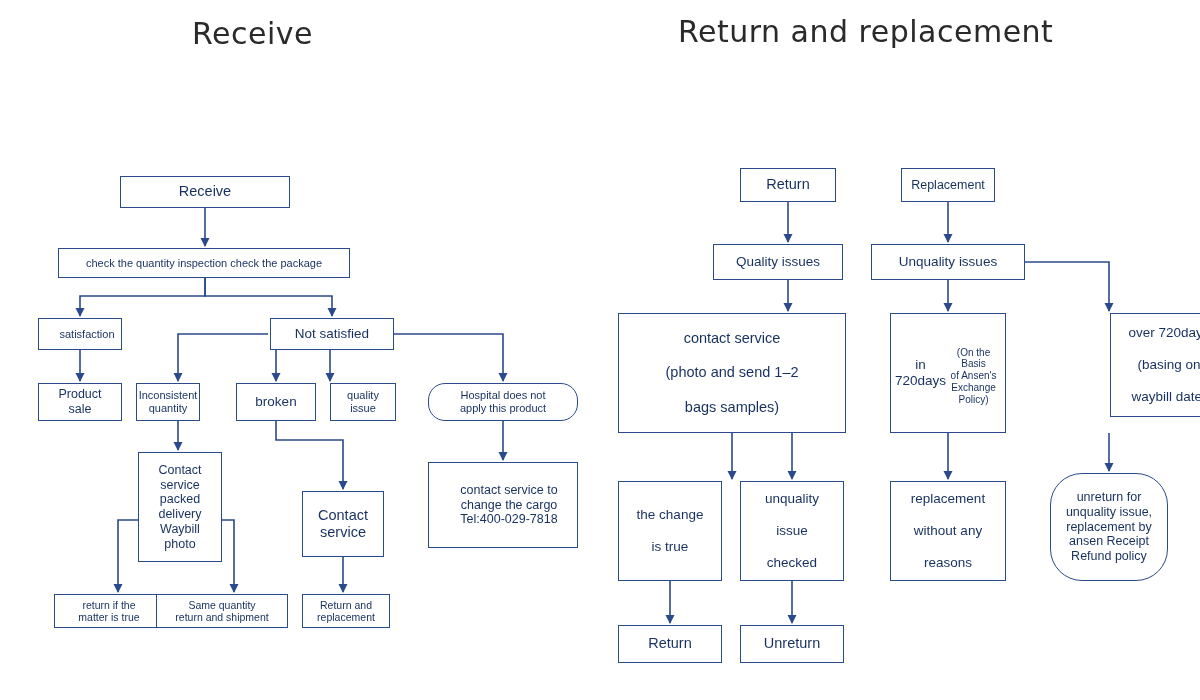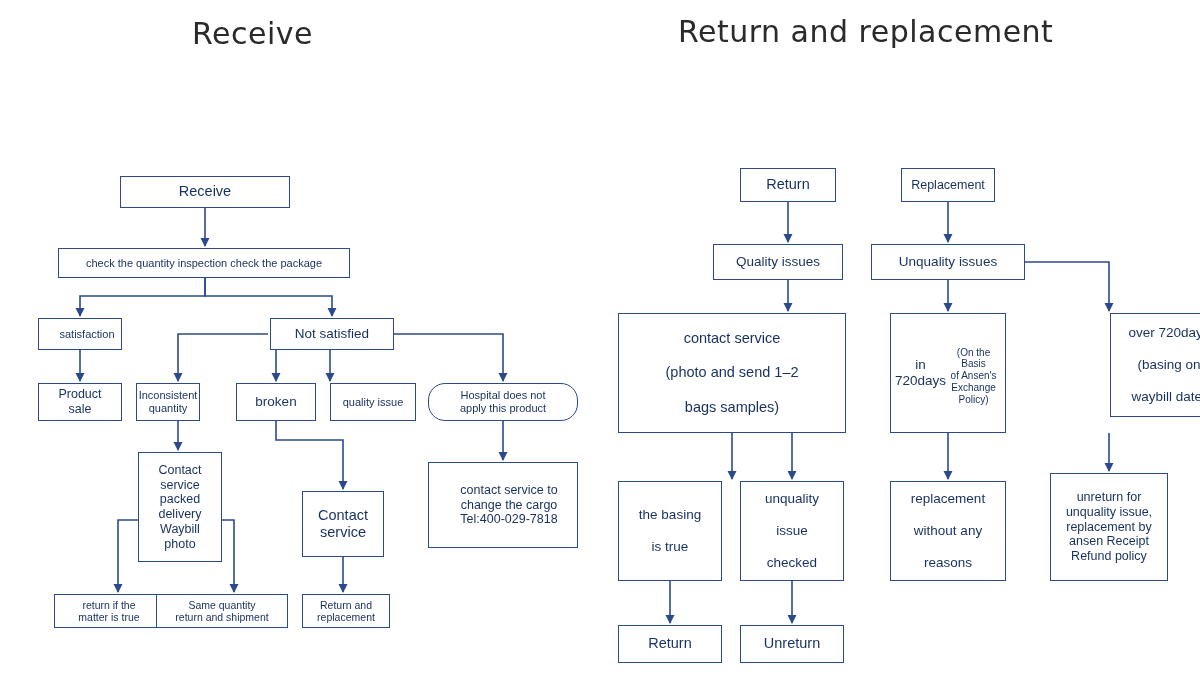--- a/index.html
+++ b/index.html
@@ -120,21 +120,21 @@
   <div id="nodes-layer">
       <div class="node fs14" style="left: 120px; top: 176px; width: 170px; height: 32px;">Receive</div>
       <div class="node fs11" style="left: 58px; top: 248px; width: 292px; height: 30px;">check the quantity inspection check the package</div>
       <div class="node fs11" style="left: 38px; top: 318px; width: 84px; height: 32px; padding-left: 18px;">satisfaction</div>
       <div class="node fs13" style="left: 270px; top: 318px; width: 124px; height: 32px;">Not satisfied</div>
       <div class="node fs12" style="left: 38px; top: 383px; width: 84px; height: 38px;">Product
 sale</div>
       <div class="node fs11" style="left: 136px; top: 383px; width: 64px; height: 38px;">Inconsistent
 quantity</div>
       <div class="node fs13" style="left: 236px; top: 383px; width: 80px; height: 38px;">broken</div>
-      <div class="node fs11" style="left: 330px; top: 383px; width: 86px; height: 38px;">quality issue</div>
+      <div class="node fs11" style="left: 330px; top: 383px; width: 66px; height: 38px;">quality issue</div>
       <div class="node fs11" style="left: 428px; top: 383px; width: 150px; height: 38px; border-radius: 17px;">Hospital does not
 apply this product</div>
       <div class="node fs12" style="left: 138px; top: 452px; width: 84px; height: 110px;">Contact
 service
 packed
 delivery
 Waybill
 photo</div>
       <div class="node fs14" style="left: 302px; top: 491px; width: 82px; height: 66px;">Contact
 service</div>
@@ -157,34 +157,34 @@
 
 bags samples)</div>
       <div class="node fs13" style="left: 890px; top: 313px; width: 116px; height: 120px;"><div style="display: flex; flex-direction: row; align-items: center;"><div>in 720days</div><div style="font-size: 10px; margin-top: 6px; white-space: pre-line;">(On the Basis
 of Ansen's
 Exchange Policy)</div></div></div>
       <div class="node fs13" style="left: 1110px; top: 313px; width: 118px; height: 104px;">over 720days
 
 (basing on
 
 waybill date)</div>
-      <div class="node fs13" style="left: 618px; top: 481px; width: 104px; height: 100px;">the basing
+      <div class="node fs13" style="left: 618px; top: 481px; width: 104px; height: 100px;">the change
 
 is true</div>
       <div class="node fs13" style="left: 740px; top: 481px; width: 104px; height: 100px;">unquality
 
 issue
 
 checked</div>
       <div class="node fs13" style="left: 890px; top: 481px; width: 116px; height: 100px;">replacement
 
 without any
 
 reasons</div>
-      <div class="node fs12" style="left: 1050px; top: 473px; width: 118px; height: 108px;">unreturn for
+      <div class="node fs12" style="left: 1050px; top: 473px; width: 118px; height: 108px; border-radius: 32px;">unreturn for
 unquality issue,
 replacement by
 ansen Receipt
 Refund policy</div>
       <div class="node fs14" style="left: 618px; top: 625px; width: 104px; height: 38px;">Return</div>
       <div class="node fs14" style="left: 740px; top: 625px; width: 104px; height: 38px;">Unreturn</div>
     </div>
 </div>
 
 </body></html>

